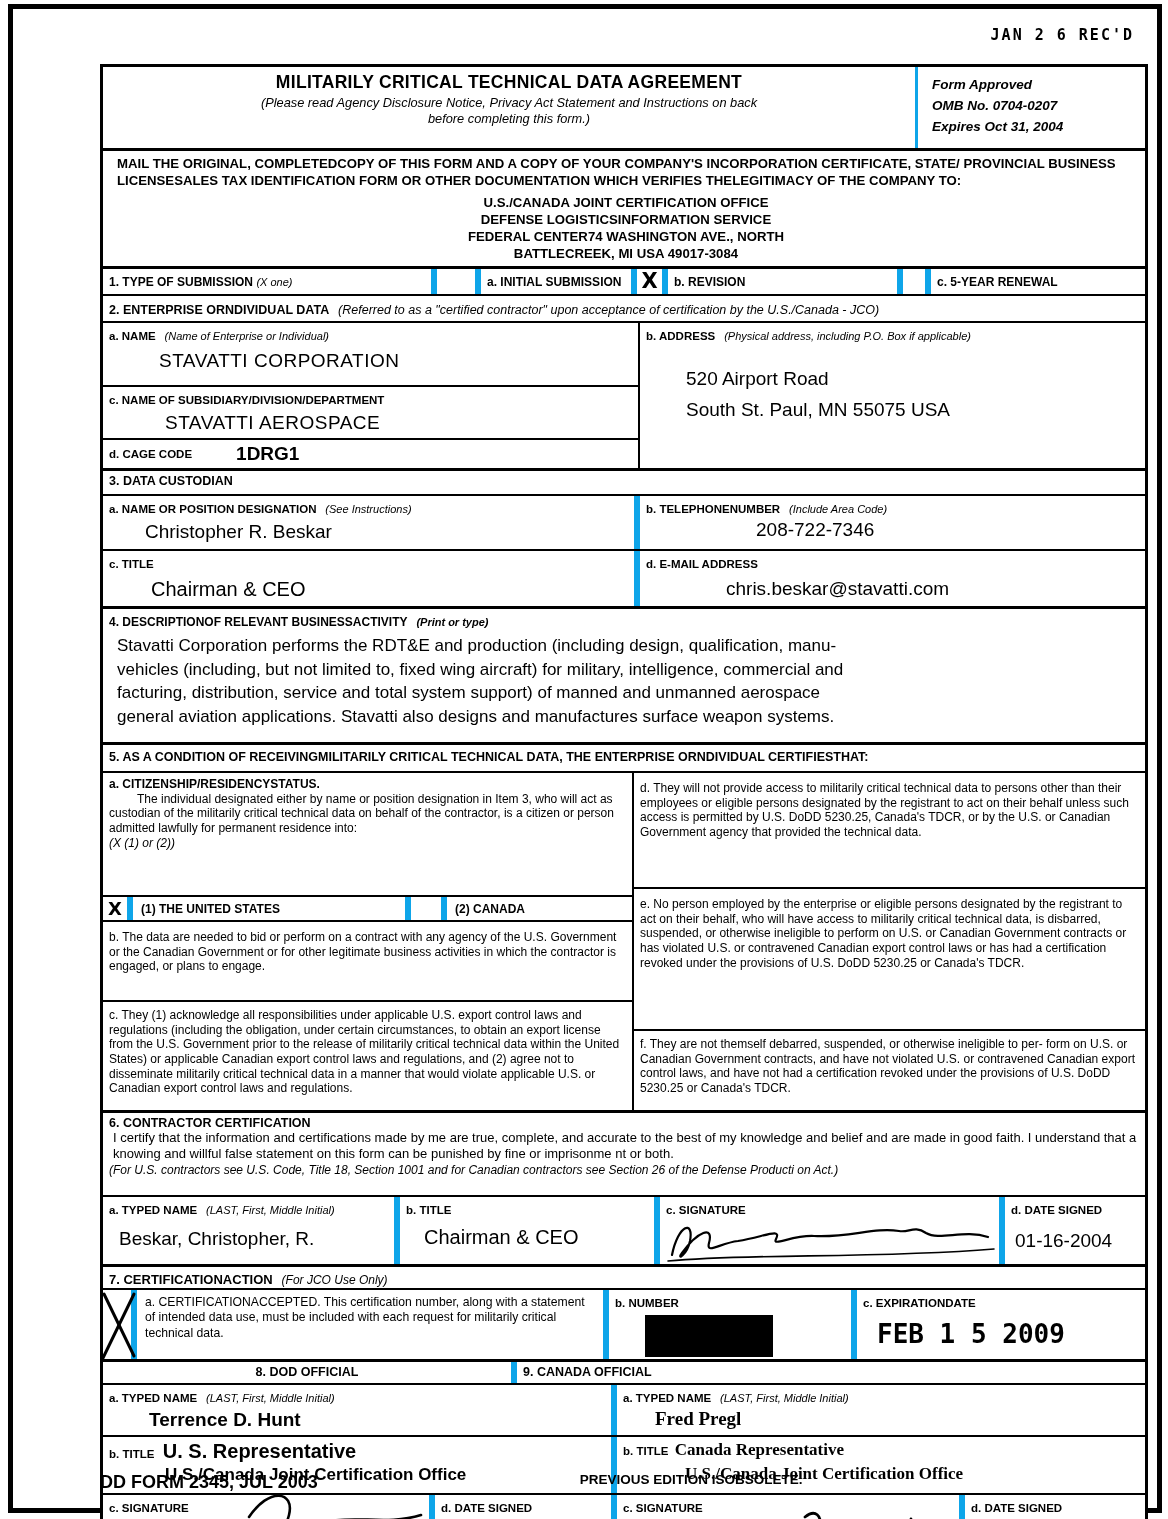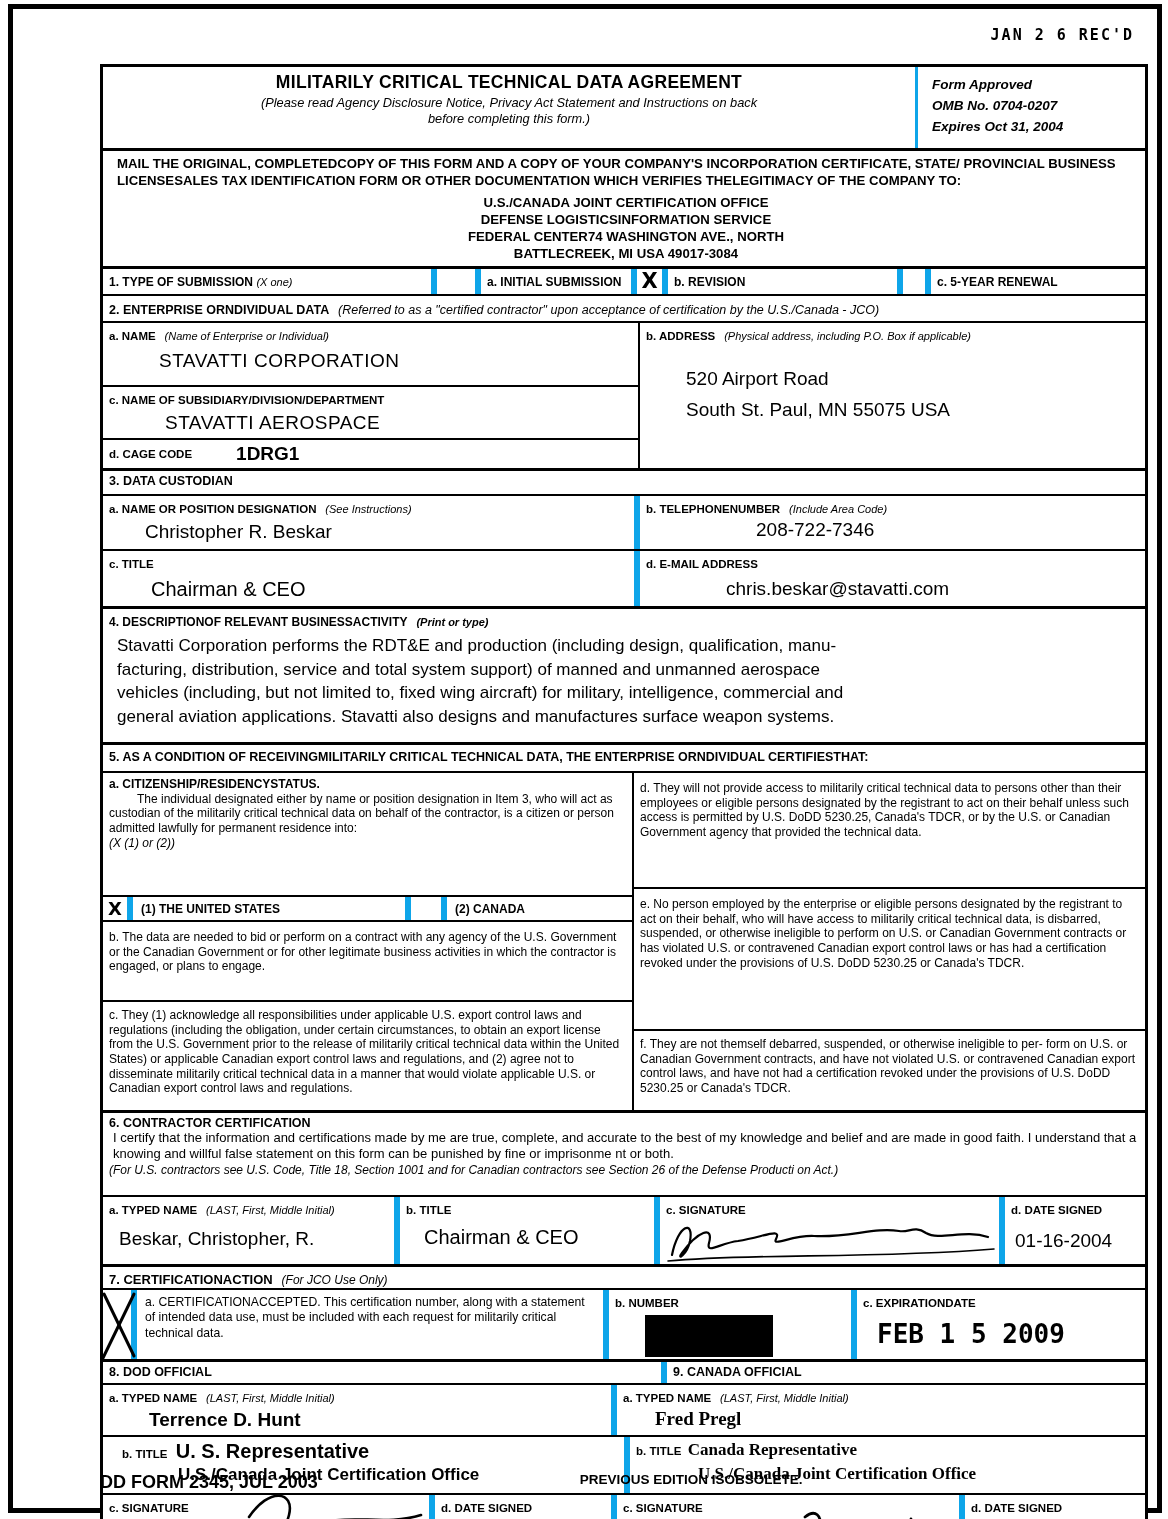--- a/index.html
+++ b/index.html
@@ -153,22 +153,22 @@
         <div class="val-lg" style="padding:6px 0 0 80px;">chris.beskar@stavatti.com</div>
       </div>
     </div>
 
     <div class="row heavy" style="height:136px;">
       <div class="cell noR pad" style="width:100%;">
         <span class="lb" style="font-size:12px;">4.  DESCRIPTIONOF RELEVANT BUSINESSACTIVITY</span>&nbsp;
         <span class="hint" style="font-weight:bold;">(Print or type)</span>
         <div style="font-size:17px; line-height:1.38; padding:4px 0 0 8px;">
           <div>Stavatti Corporation performs the RDT&amp;E and production (including design, qualification, manu-</div>
+          <div>vehicles (including, but not limited to, fixed wing aircraft) for military, intelligence, commercial and</div>
           <div>facturing, distribution, service and total system support) of manned and unmanned aerospace</div>
-          <div>vehicles (including, but not limited to, fixed wing aircraft) for military, intelligence, commercial and</div>
           <div>general aviation applications. Stavatti also designs and manufactures surface weapon systems.</div>
         </div>
       </div>
     </div>
 
     <div class="row" style="height:28px;">
       <div class="cell noR pad lb" style="width:100%; font-size:12.5px; padding-top:5px;">5.  AS A CONDITION OF RECEIVINGMILITARILY CRITICAL TECHNICAL DATA, THE ENTERPRISE ORNDIVIDUAL CERTIFIESTHAT:</div>
     </div>
     <div class="row heavy" style="height:340px;">
 
@@ -249,38 +249,38 @@
         <span class="lb">b.  NUMBER</span>
         <div class="redacted"></div>
       </div>
       <div class="cell noR pad" style="flex:1;">
         <span class="lb">c.  EXPIRATIONDATE</span>
         <div class="stamp" style="font-size:26px; padding:8px 0 0 14px;">FEB 1 5  2009</div>
       </div>
     </div>
 
     <div class="row" style="height:23px;">
-      <div class="cell pad lb" style="width:564px; font-size:12.5px;">8.  DOD OFFICIAL</div>
+      <div class="cell pad lb" style="width:414px; font-size:12.5px;text-align:center;">8.  DOD OFFICIAL</div>
       <div class="cell noR pad lb" style="flex:1; font-size:12.5px;">9.  CANADA OFFICIAL</div>
     </div>
 
     <div class="row" style="height:52px;">
       <div class="cell pad" style="width:514px;">
         <span class="lb">a.  TYPED NAME</span>&nbsp;
         <span class="hint">(LAST, First, Middle  Initial)</span>
         <div style="font-size:19px; font-weight:bold; padding:3px 0 0 40px;">Terrence D. Hunt</div>
       </div>
       <div class="cell noR pad" style="flex:1;">
         <span class="lb">a.  TYPED NAME</span>&nbsp;
         <span class="hint">(LAST, First, Middle  Initial)</span>
         <div class="serif" style="font-size:19px; font-weight:600; padding:2px 0 0 32px;">Fred Pregl</div>
       </div>
     </div>
 
-    <div class="row" style="height:58px;padding-left:13px;">
+    <div class="row" style="height:58px;">
       <div class="cell pad" style="width:514px;">
         <span class="lb">b.  TITLE</span>
         <span style="font-size:20px; font-weight:bold; margin-left:4px;">U. S. Representative</span>
         <div style="font-size:17px; font-weight:bold; padding:2px 0 0 56px;">U.S./Canada Joint Certification Office</div>
       </div>
       <div class="cell noR pad" style="flex:1;">
         <span class="lb">b.  TITLE</span>
         <span class="serif" style="font-size:17px; font-weight:600; margin-left:2px;">Canada Representative</span>
         <div class="serif" style="font-size:17px; font-weight:600; padding:4px 0 0 62px;">U.S./Canada Joint Certification Office</div>
       </div>

